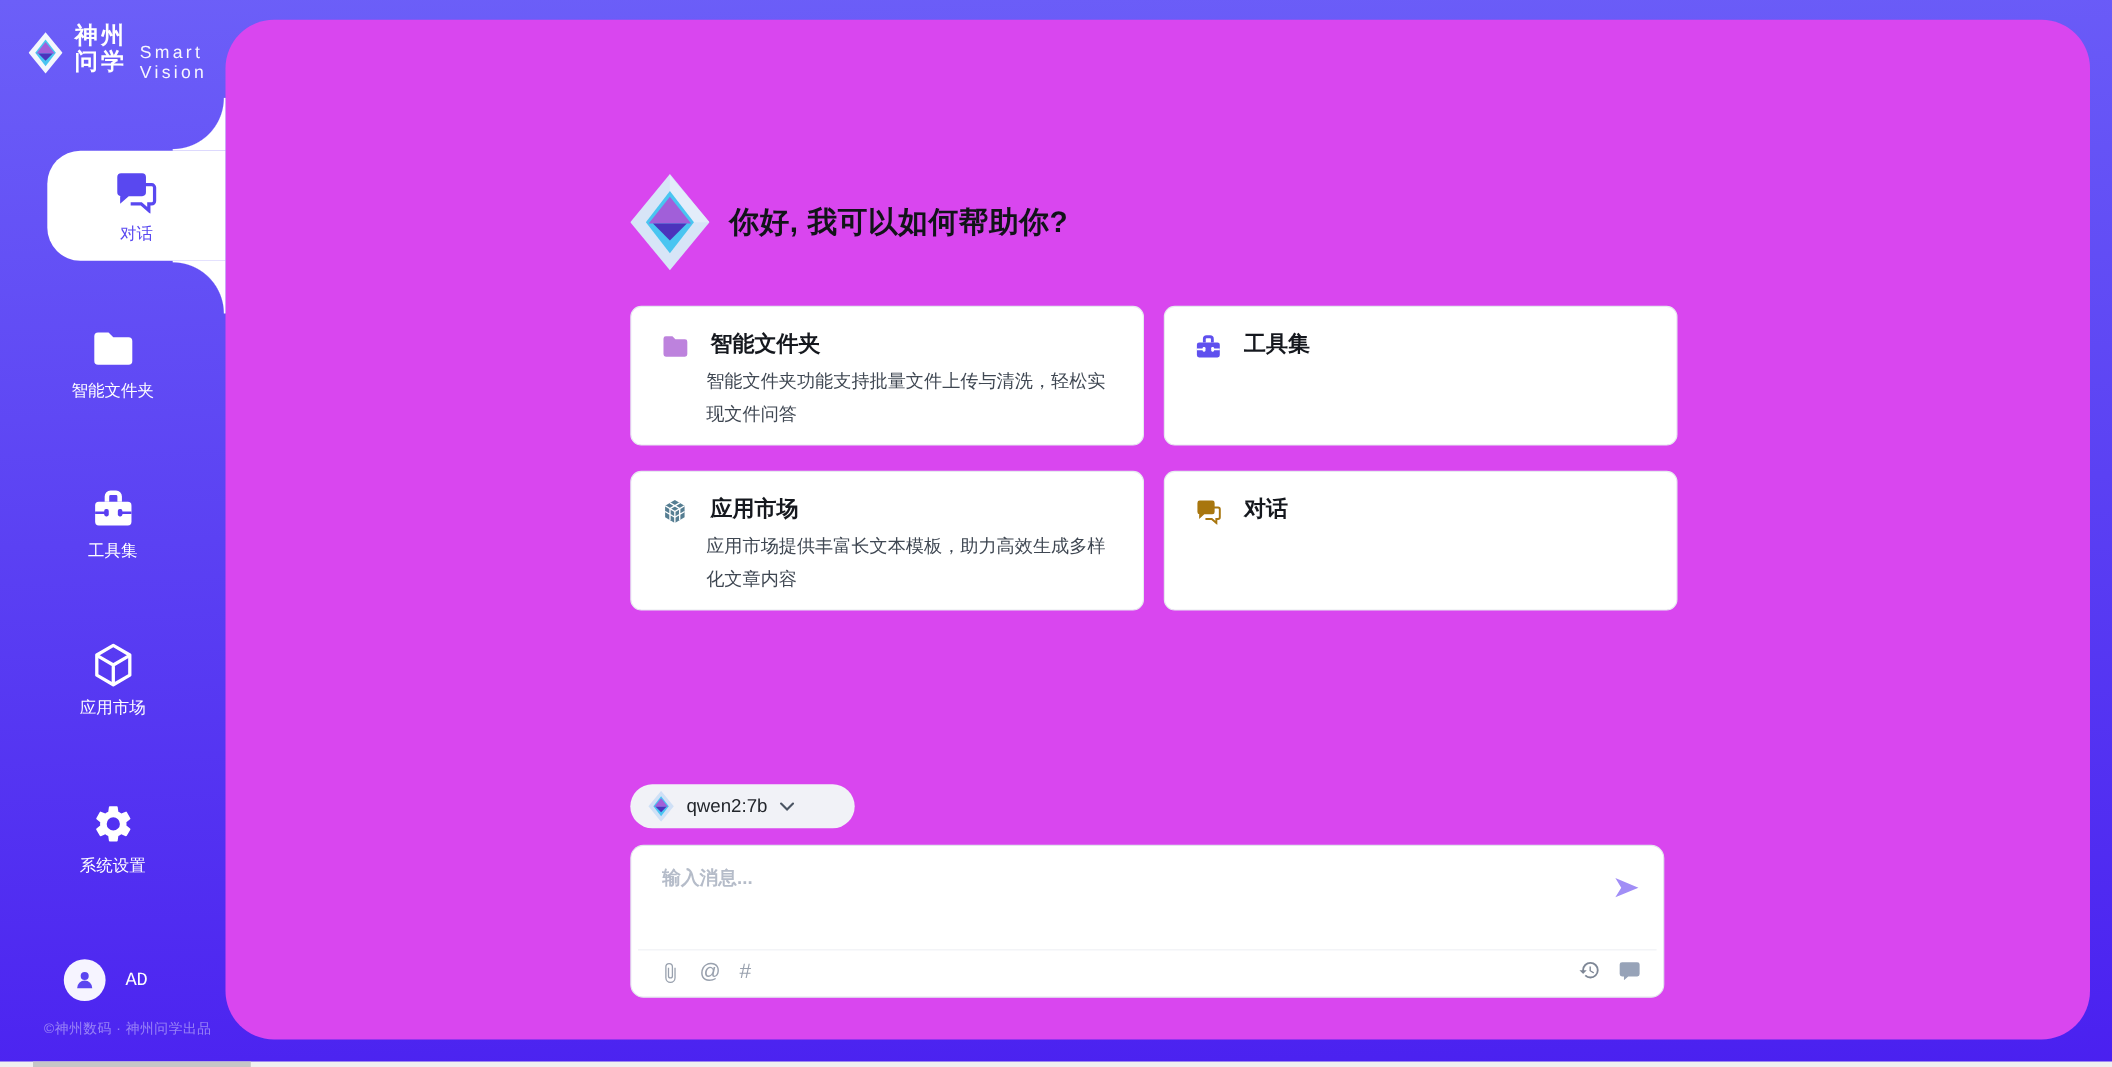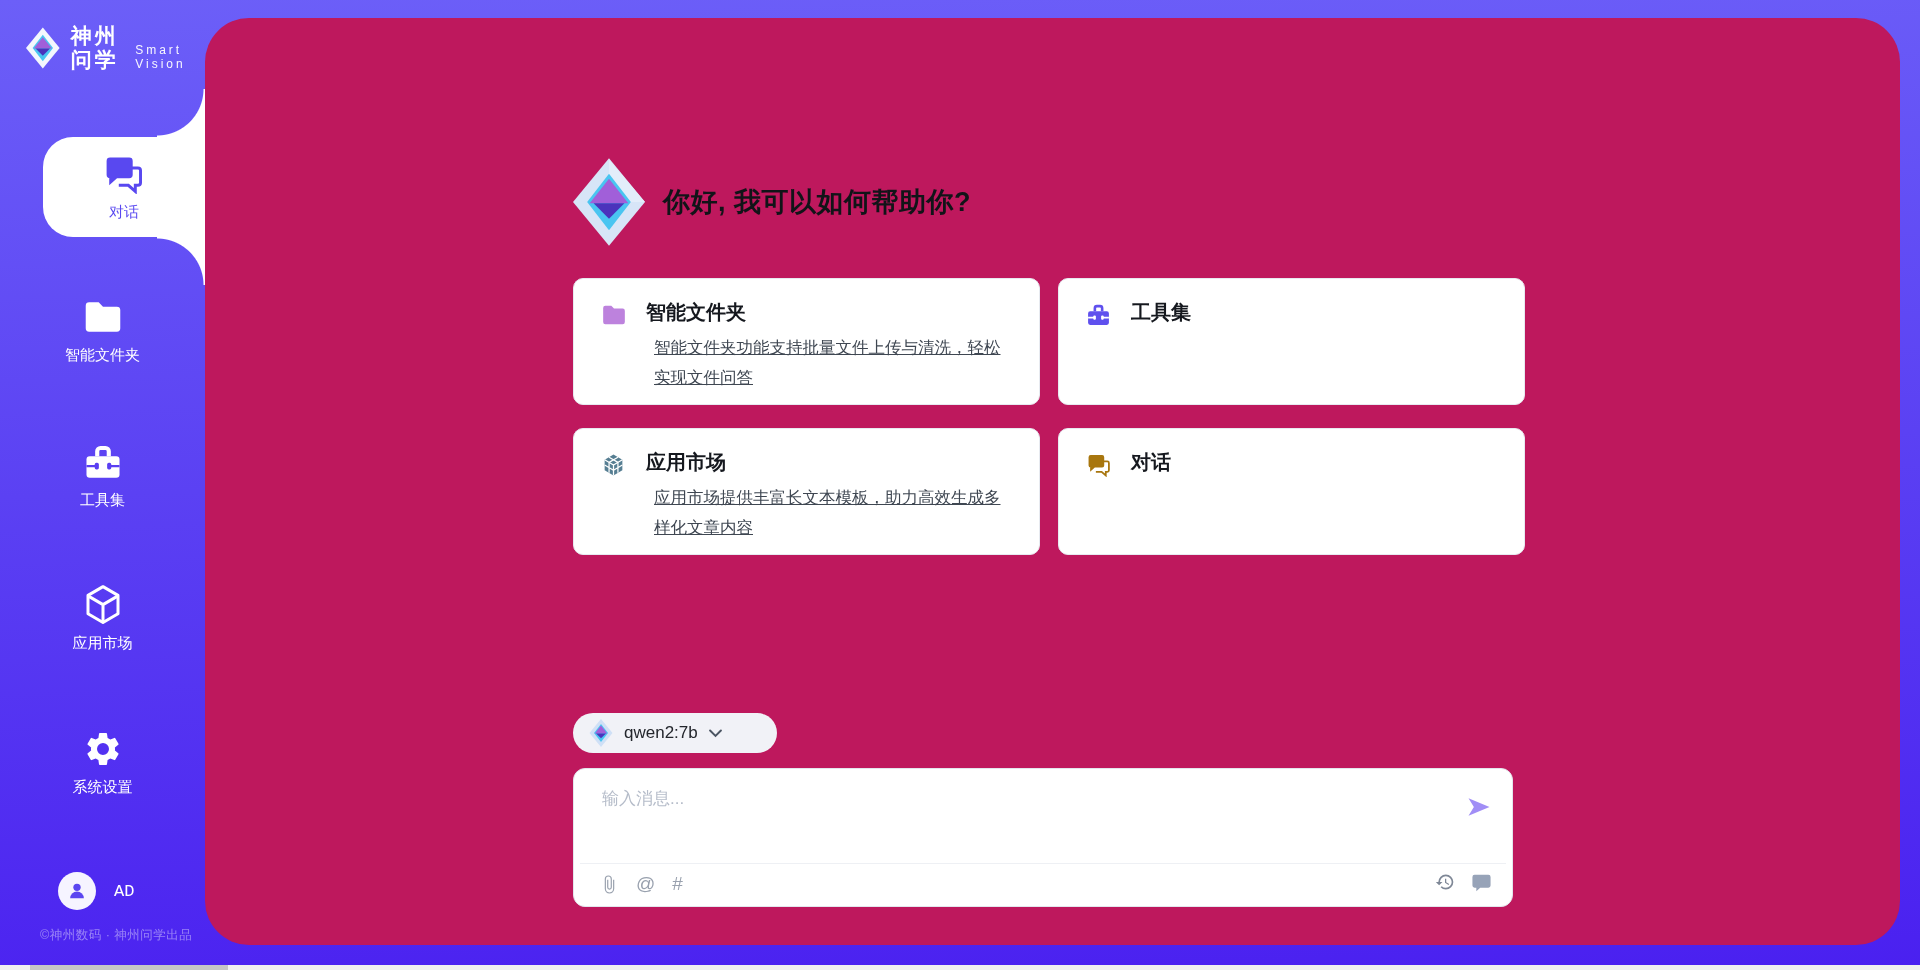--- a/index.html
+++ b/index.html
@@ -5,28 +5,28 @@
   html,body{margin:0;padding:0;}
   body{
     width:1920px;height:970px;position:relative;overflow:hidden;
     background:linear-gradient(178deg,#6c5ff8 0%,#5b41f3 48%,#4a20f0 100%);
     font-family:"Liberation Sans","DejaVu Sans",sans-serif;
     -webkit-font-smoothing:antialiased;
   }
   
   .panel{
     position:absolute;left:205px;top:18px;right:20px;bottom:25px;
-    background:#be185d;border-radius:44px;
+    background:#d946ef;border-radius:44px;
   }
   
   .sidebar{position:absolute;left:0;top:0;width:205px;height:100%;}
   .brand{position:absolute;left:26px;top:20px;display:flex;align-items:center;gap:11px;}
   .brand-txt{display:flex;flex-direction:row;color:#fff;}
   .brand-name{font-size:21px;font-weight:bold;letter-spacing:3px;line-height:24px;}
-  .brand-sub{font-size:12px;letter-spacing:3px;opacity:.95;margin-top:19px;}
+  .brand-sub{font-size:16px;letter-spacing:3px;opacity:.95;margin-top:19px;}
   .nav-item{
     position:absolute;left:0;width:205px;height:100px;
     display:flex;flex-direction:column;align-items:center;justify-content:center;gap:7px;
     color:#ffffff;cursor:pointer;font-size:15px;
   }
   .nav-item .nav-ico{width:44px;height:44px;display:flex;align-items:center;justify-content:center;}
   .nav-item svg{display:block;}
   .nav-item.active{
     left:43px;width:162px;background:#fff;border-radius:30px 0 0 30px;color:#5948f0;
   }
@@ -46,40 +46,40 @@
   .hero-title{font-size:27px;font-weight:bold;color:#111418;letter-spacing:.5px;}
   
   .cards{position:absolute;left:368px;top:260px;width:952px;display:grid;
          grid-template-columns:467px 467px;grid-auto-rows:127px;column-gap:18px;row-gap:23px;}
   .card{
     position:relative;border:1px solid #e7eaf0;border-radius:10px;background:#fff;
     box-sizing:border-box;cursor:pointer;
   }
   .card-ico{position:absolute;left:27px;top:24px;width:28px;height:24px;display:flex;align-items:center;}
   .card-title{position:absolute;left:72px;top:20px;font-size:20px;font-weight:bold;color:#15181e;}
-  .card-desc{position:absolute;left:80px;top:53px;right:26px;font-size:16.5px;color:#3f4752;line-height:30px;text-decoration:underline;}
+  .card-desc{position:absolute;left:68px;top:53px;right:26px;font-size:16.5px;color:#3f4752;line-height:30px;}
   .acc-folder{color:#bd82dd;}
   .acc-toolbox{color:#5f50ee;}
   .acc-cube{color:#567e92;}
   .acc-chat{color:#a8760e;}
   
   .model-pill{
     position:absolute;left:368px;top:695px;height:40px;min-width:204px;box-sizing:border-box;
     background:#f1f2f7;border-radius:24px;display:inline-flex;align-items:center;gap:11px;
     padding:0 20px 0 16px;cursor:pointer;
   }
   .model-name{font-size:17px;color:#23262c;}
   
   .composer{
     position:absolute;left:368px;top:750px;width:940px;height:139px;box-sizing:border-box;
     border:1px solid #e3e6ed;border-radius:12px;background:#fff;
   }
   .composer textarea{
     position:absolute;left:26px;top:16px;width:830px;height:66px;border:none;outline:none;resize:none;
-    font-family:"Liberation Sans","DejaVu Sans",sans-serif;font-size:17px;color:#333;background:transparent;
+    font-family:"Liberation Sans","DejaVu Sans",sans-serif;font-size:17px;color:#333;background:transparent;font-weight:bold;
   }
   .composer textarea::placeholder{color:#b5bcc9;}
   .send-btn{position:absolute;right:18px;top:24px;width:30px;height:30px;border:none;background:transparent;cursor:pointer;padding:0;}
   .comp-divider{position:absolute;left:6px;right:6px;top:94px;height:1px;background:#eef0f4;}
   .comp-tools{position:absolute;left:26px;top:103px;display:flex;align-items:center;gap:17px;color:#99a1ae;}
   .comp-tools-right{position:absolute;right:20px;top:103px;display:flex;align-items:center;gap:16px;color:#8f98a8;}
   .glyph-btn{font-size:19px;color:#99a1ae;background:none;border:none;padding:0;cursor:pointer;line-height:24px;}
   .tool-btn{background:none;border:none;padding:0;cursor:pointer;display:flex;}
   
   .scrollbar{position:absolute;left:0;right:0;bottom:0;height:5px;background:#f0f0f0;}

